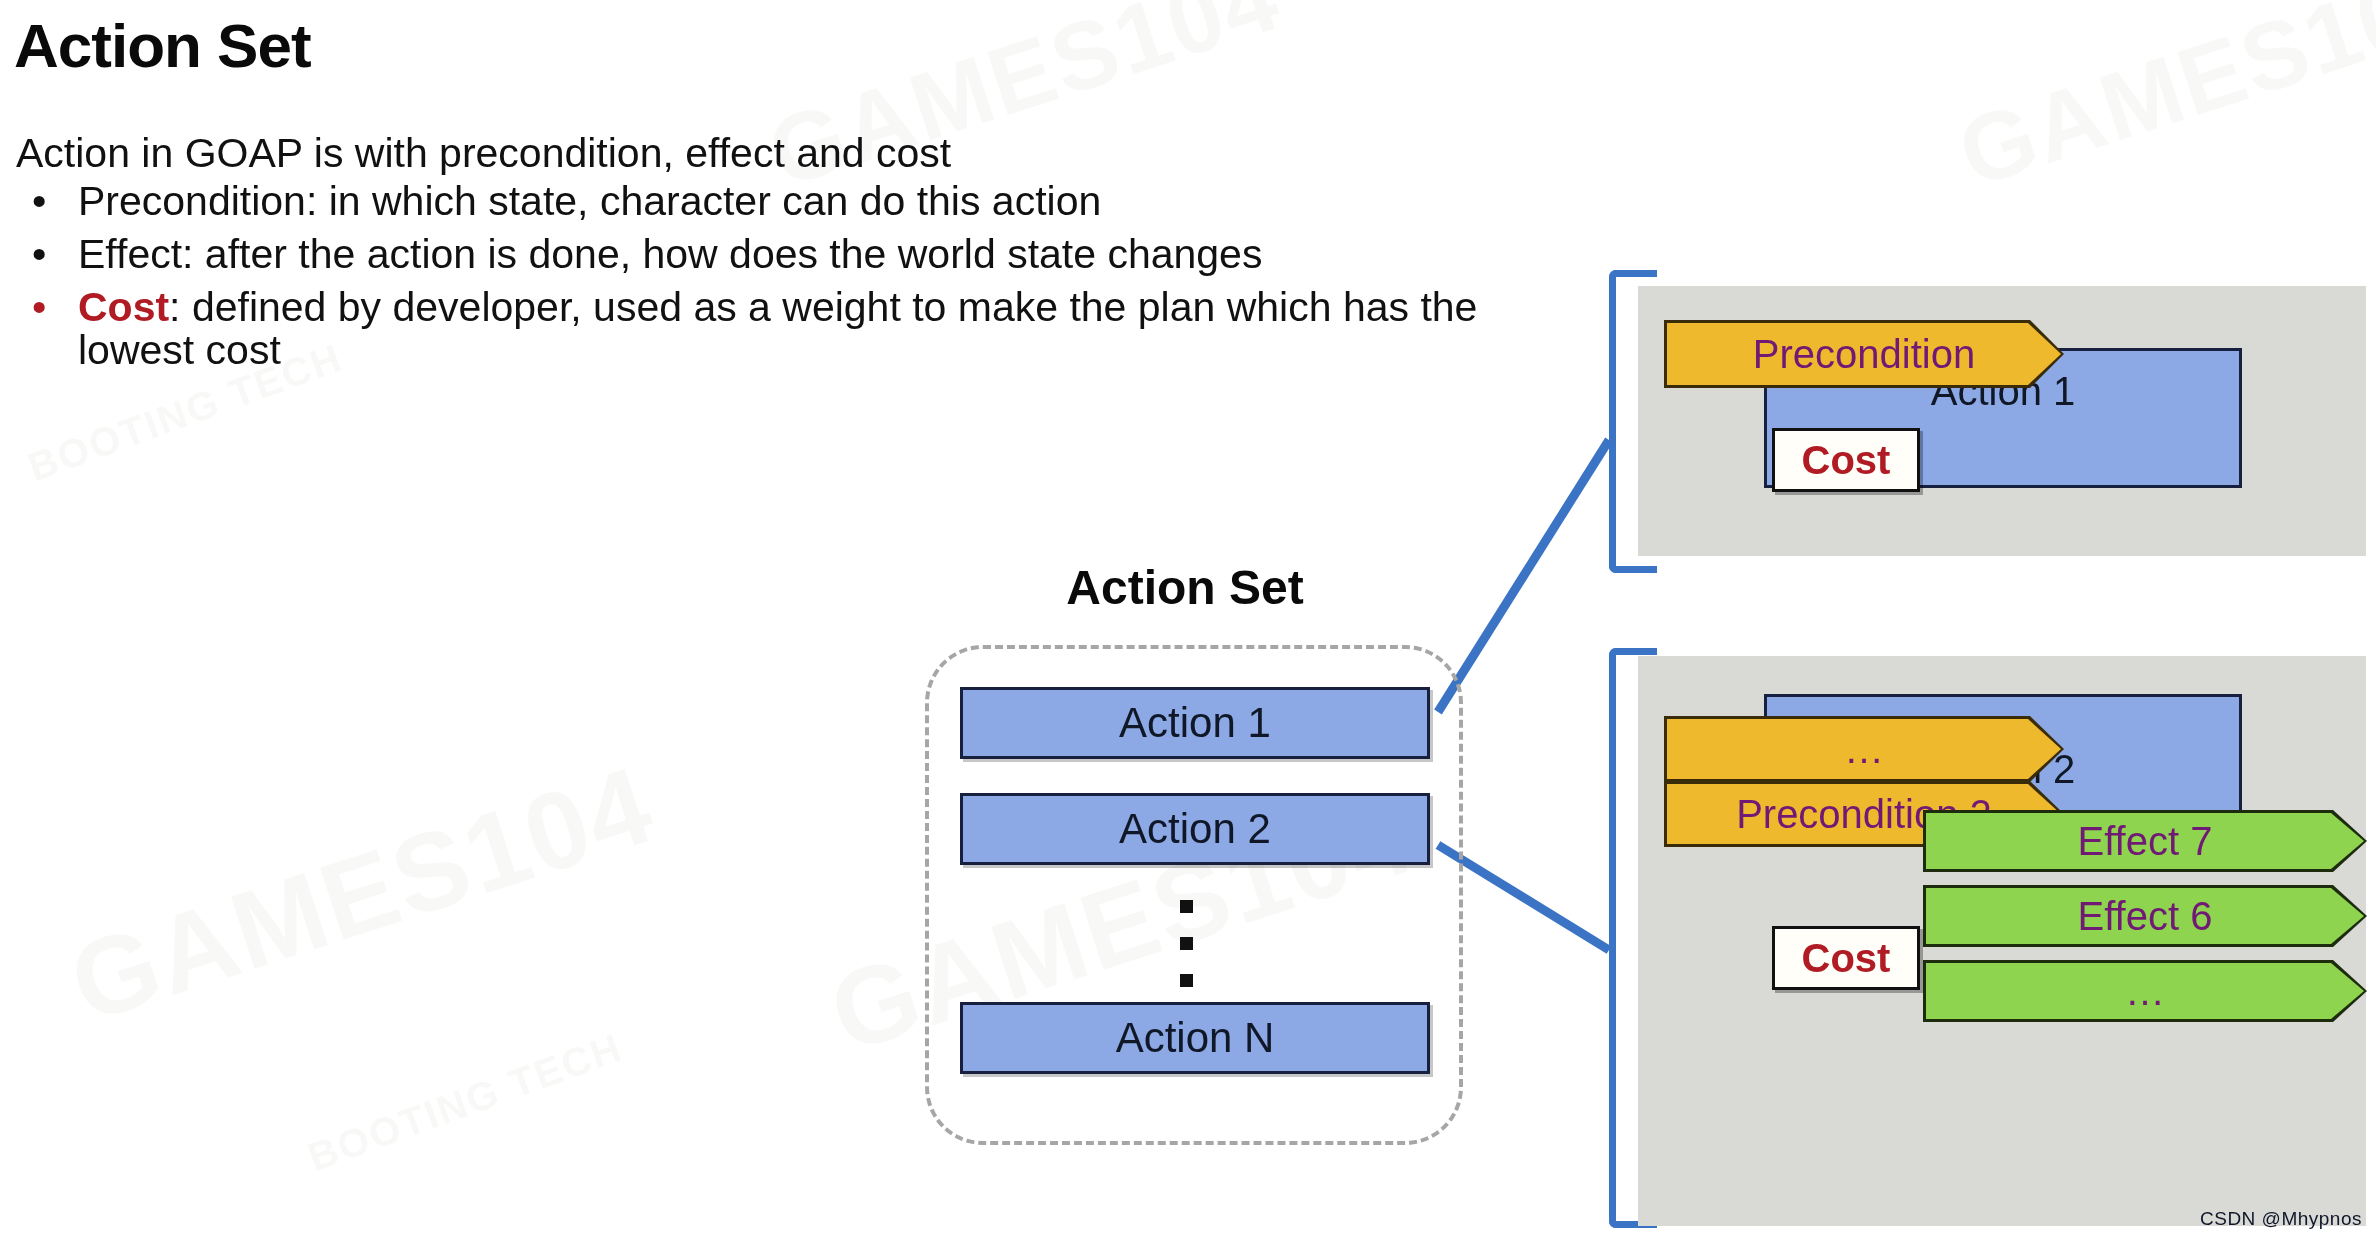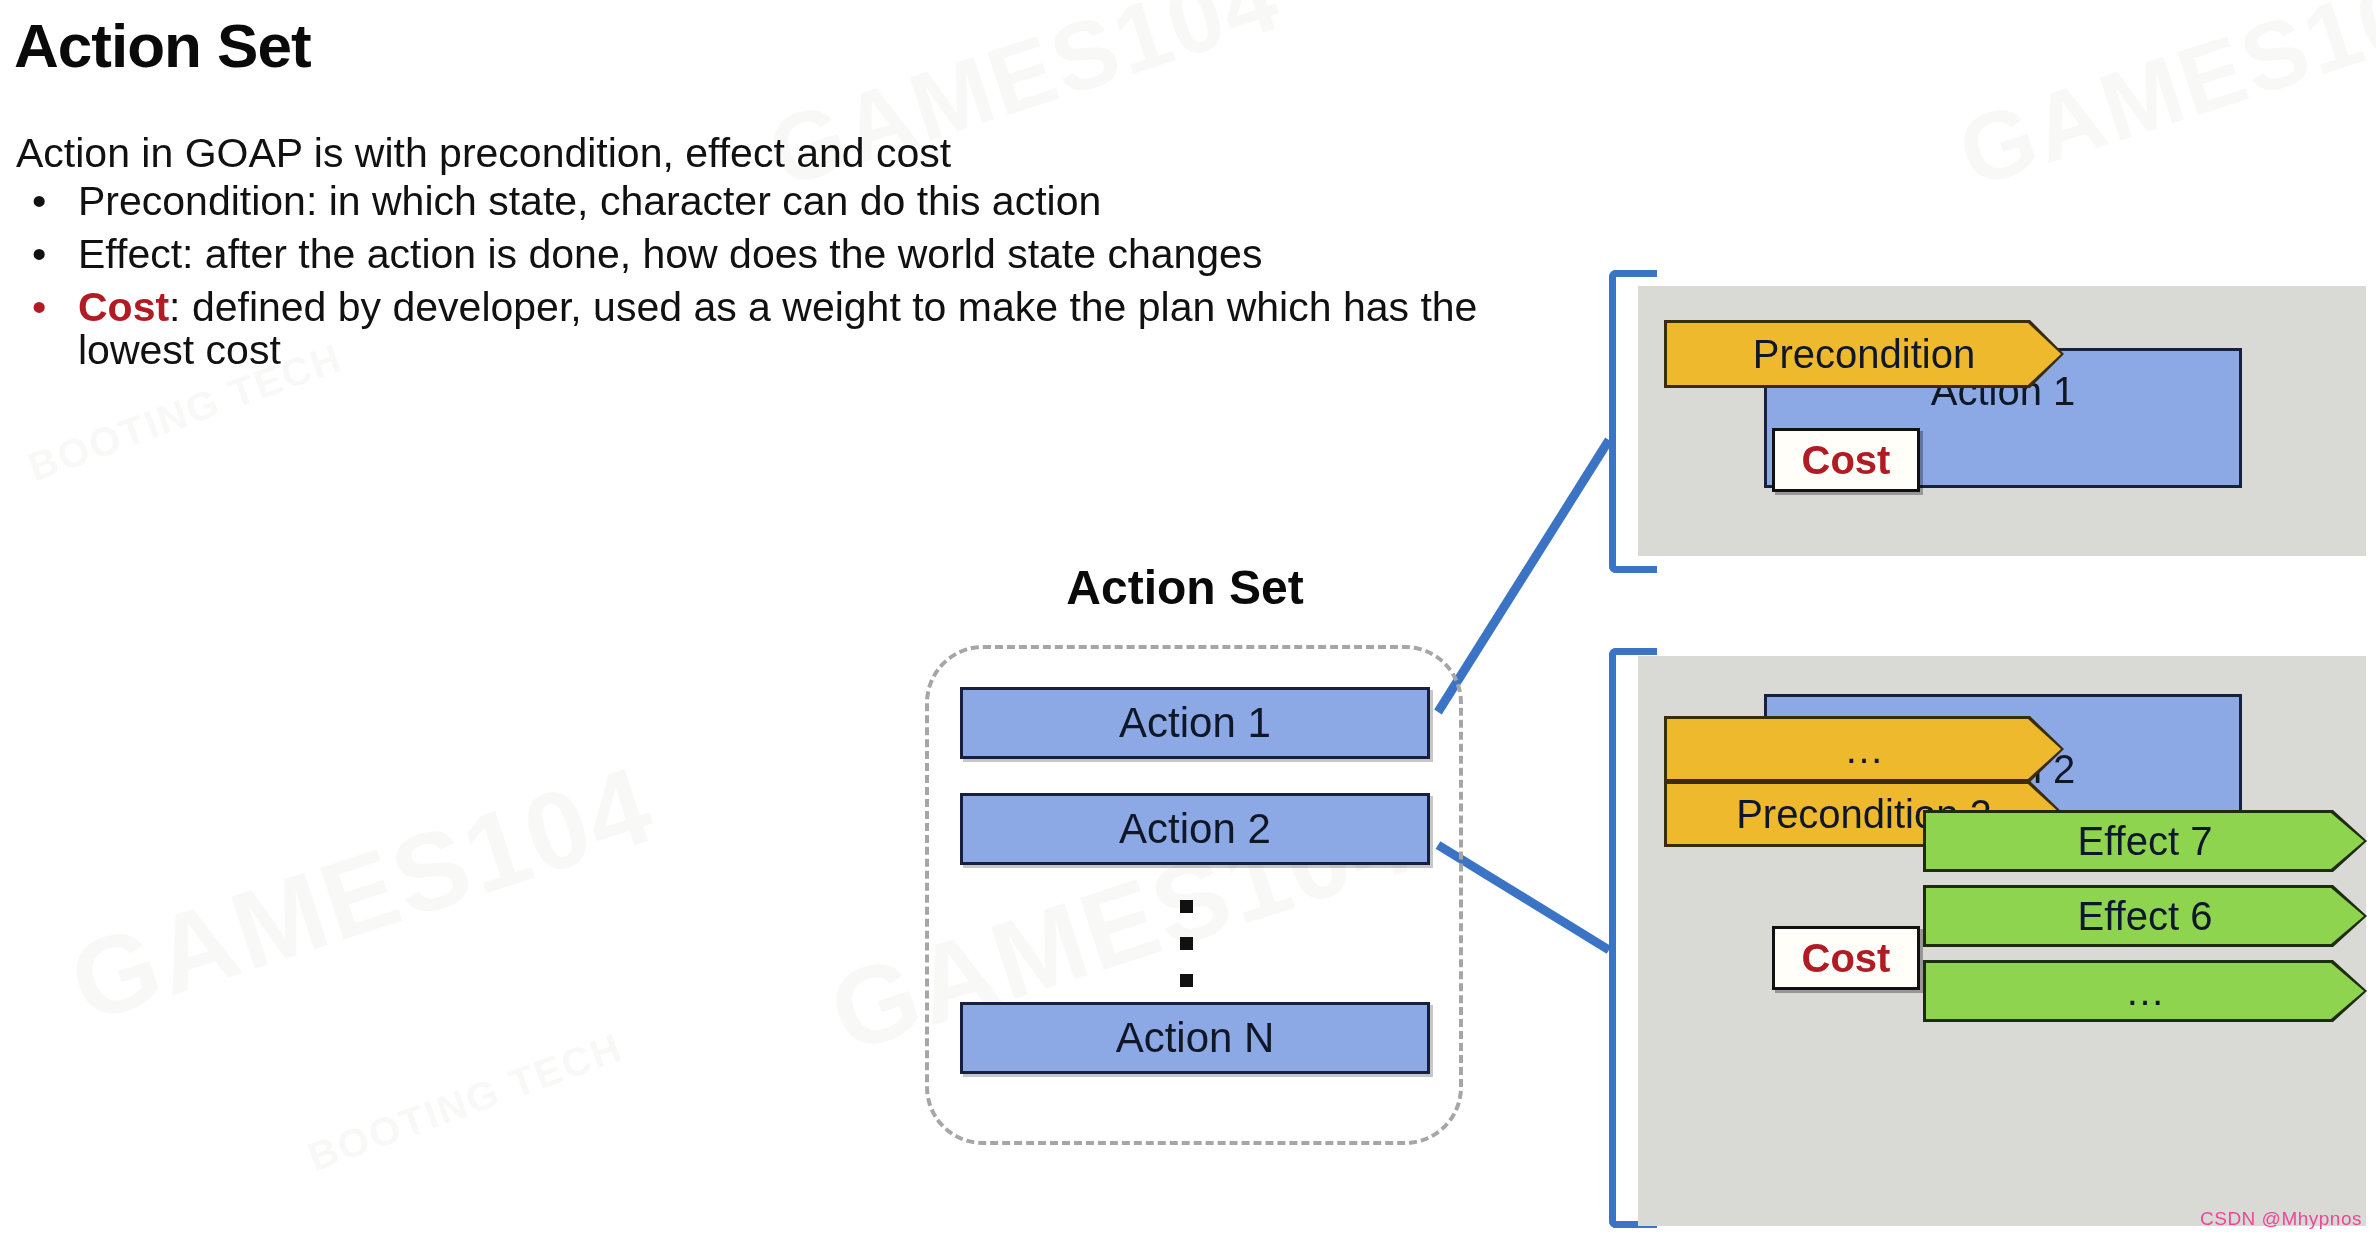--- a/index.html
+++ b/index.html
@@ -157,21 +157,21 @@
     pointer-events: none;
   }
 
   
   .pent {
     position: absolute;
     display: flex;
     align-items: center;
     justify-content: center;
     font-size: 40px;
-    color: #0f172a;
+    color: #701a75;
     box-sizing: border-box;
     clip-path: polygon(0 0, calc(100% - 34px) 0, 100% 50%, calc(100% - 34px) 100%, 0 100%);
   }
   .pent .inner {
     position: absolute;
     inset: 3px;
     clip-path: polygon(0 0, calc(100% - 33px) 0, 100% 50%, calc(100% - 33px) 100%, 0 100%);
     display: flex;
     align-items: center;
     justify-content: center;
@@ -201,21 +201,21 @@
     font-weight: 700;
     box-shadow: 3px 3px 0 rgba(0,0,0,0.3);
   }
 
   
   #csdn {
     position: absolute;
     right: 14px;
     bottom: 8px;
     font-size: 19px;
-    color: #ec4899;
+    color: #0f172a;
     letter-spacing: 0.5px;
   }
 </style>
 </head>
 <body>
 
 <div id="slide">
 
   <div class="wm" style="left:760px; top:20px; font-size:96px; transform:rotate(-18deg);">GAMES104</div>
   <div class="wm" style="left:1950px; top:20px; font-size:96px; transform:rotate(-18deg);">GAMES104</div>

